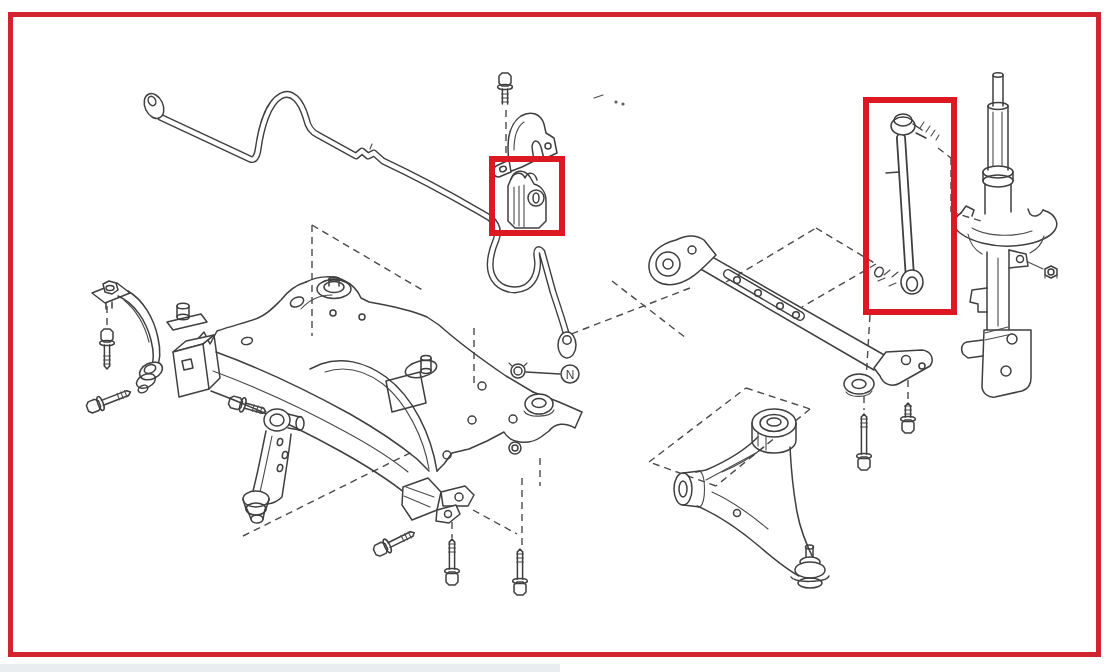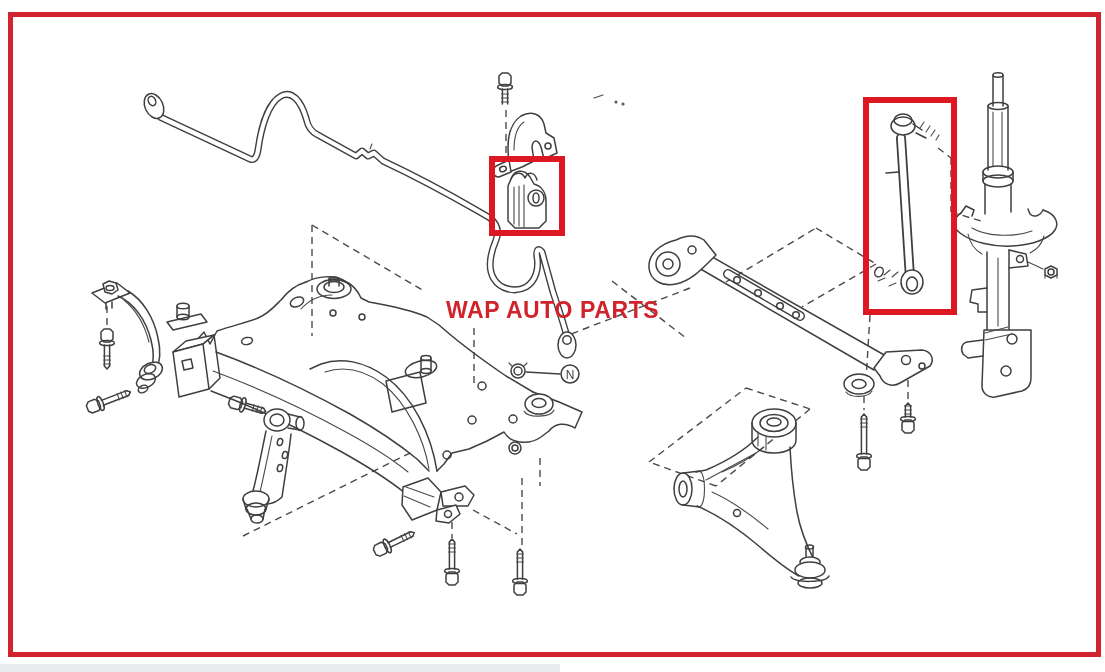--- a/index.html
+++ b/index.html
@@ -354,14 +354,13 @@
     <circle class="ln" cx="1051" cy="272" r="3"></circle>
     <path class="thin" d="M1045 275 L1045 278 M1057 275 L1057 278"></path>
   </g>
 
   <rect class="red" x="492" y="159" width="70" height="74"></rect>
   <rect class="red" x="866" y="100" width="88" height="212"></rect>
 
   <rect class="border" x="10.5" y="14.5" width="1088" height="640"></rect>
 </svg>
 
-  <div class="watermark">WAP AUTO PARTS</div>
 </div>
 
 </body></html>

